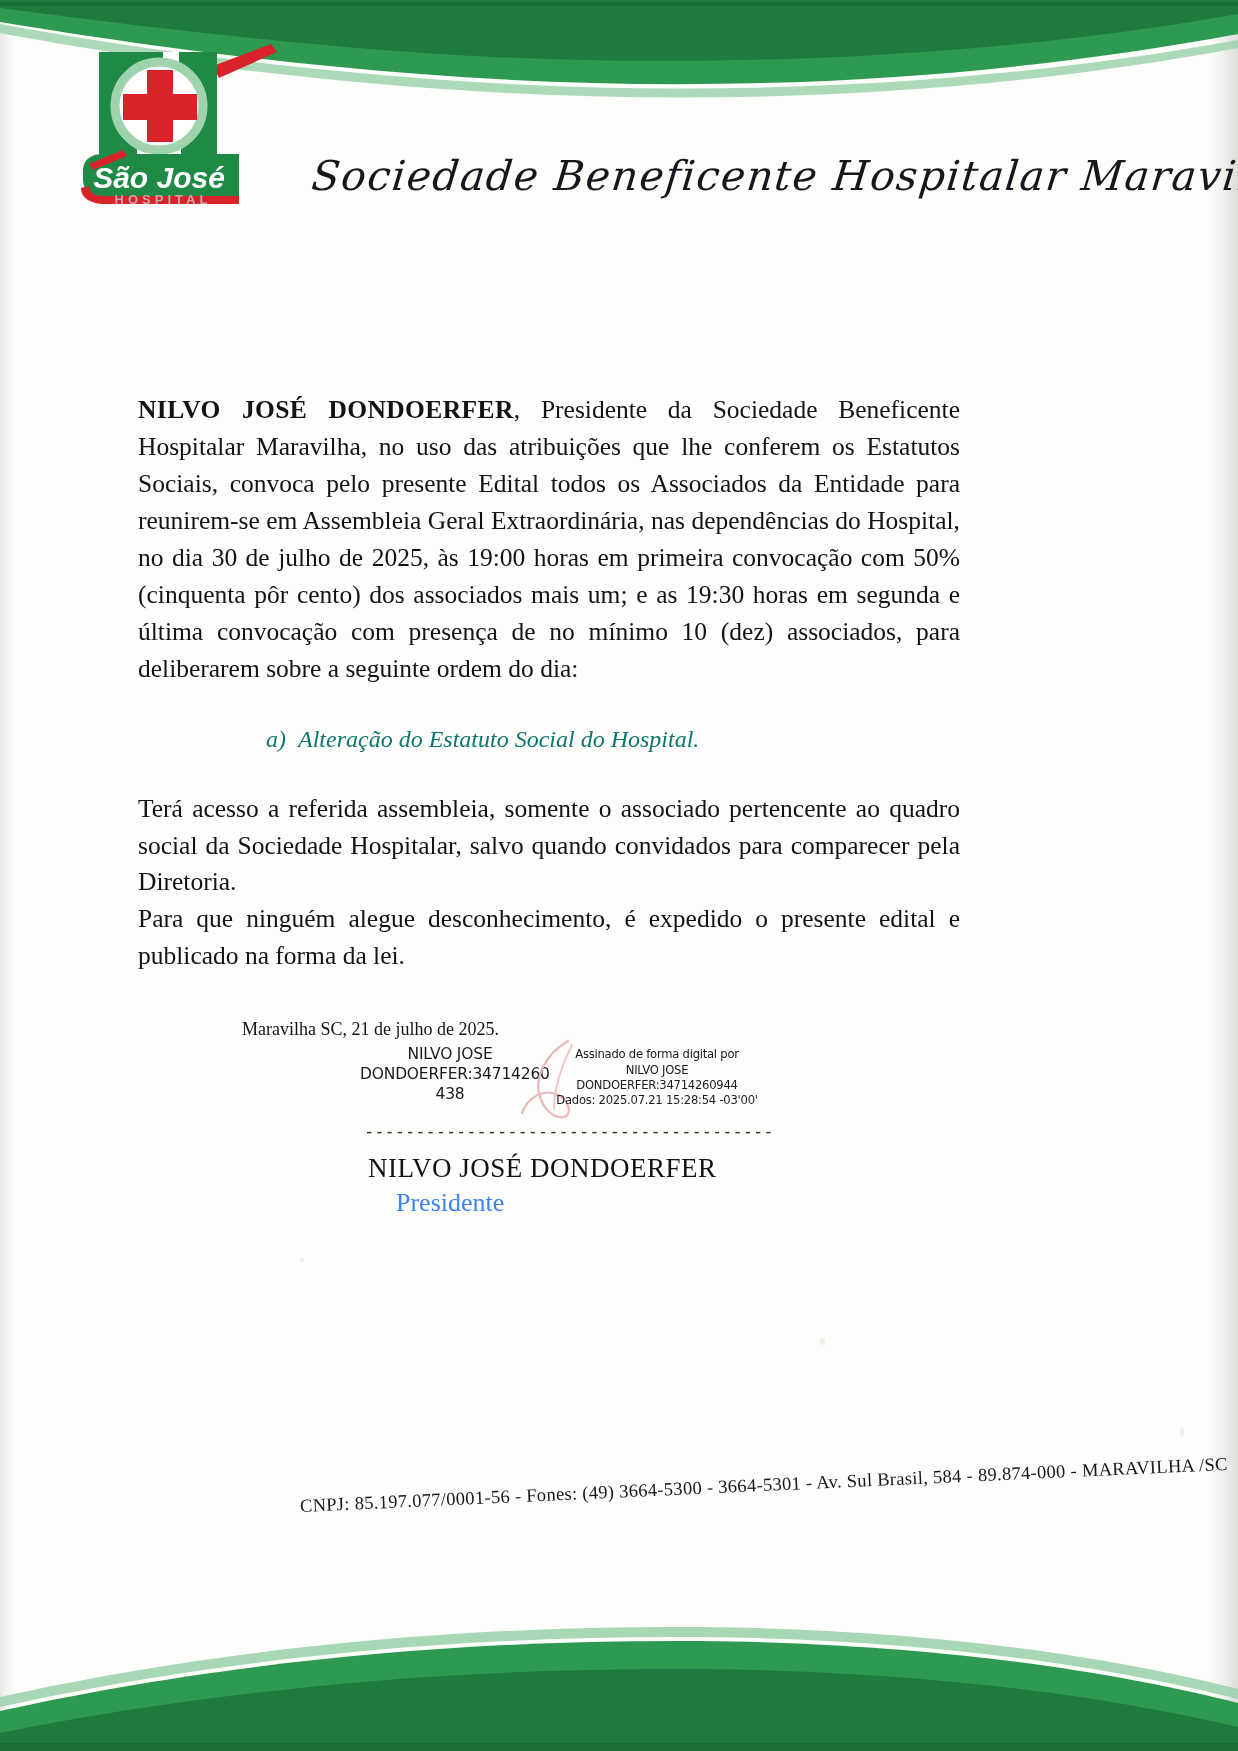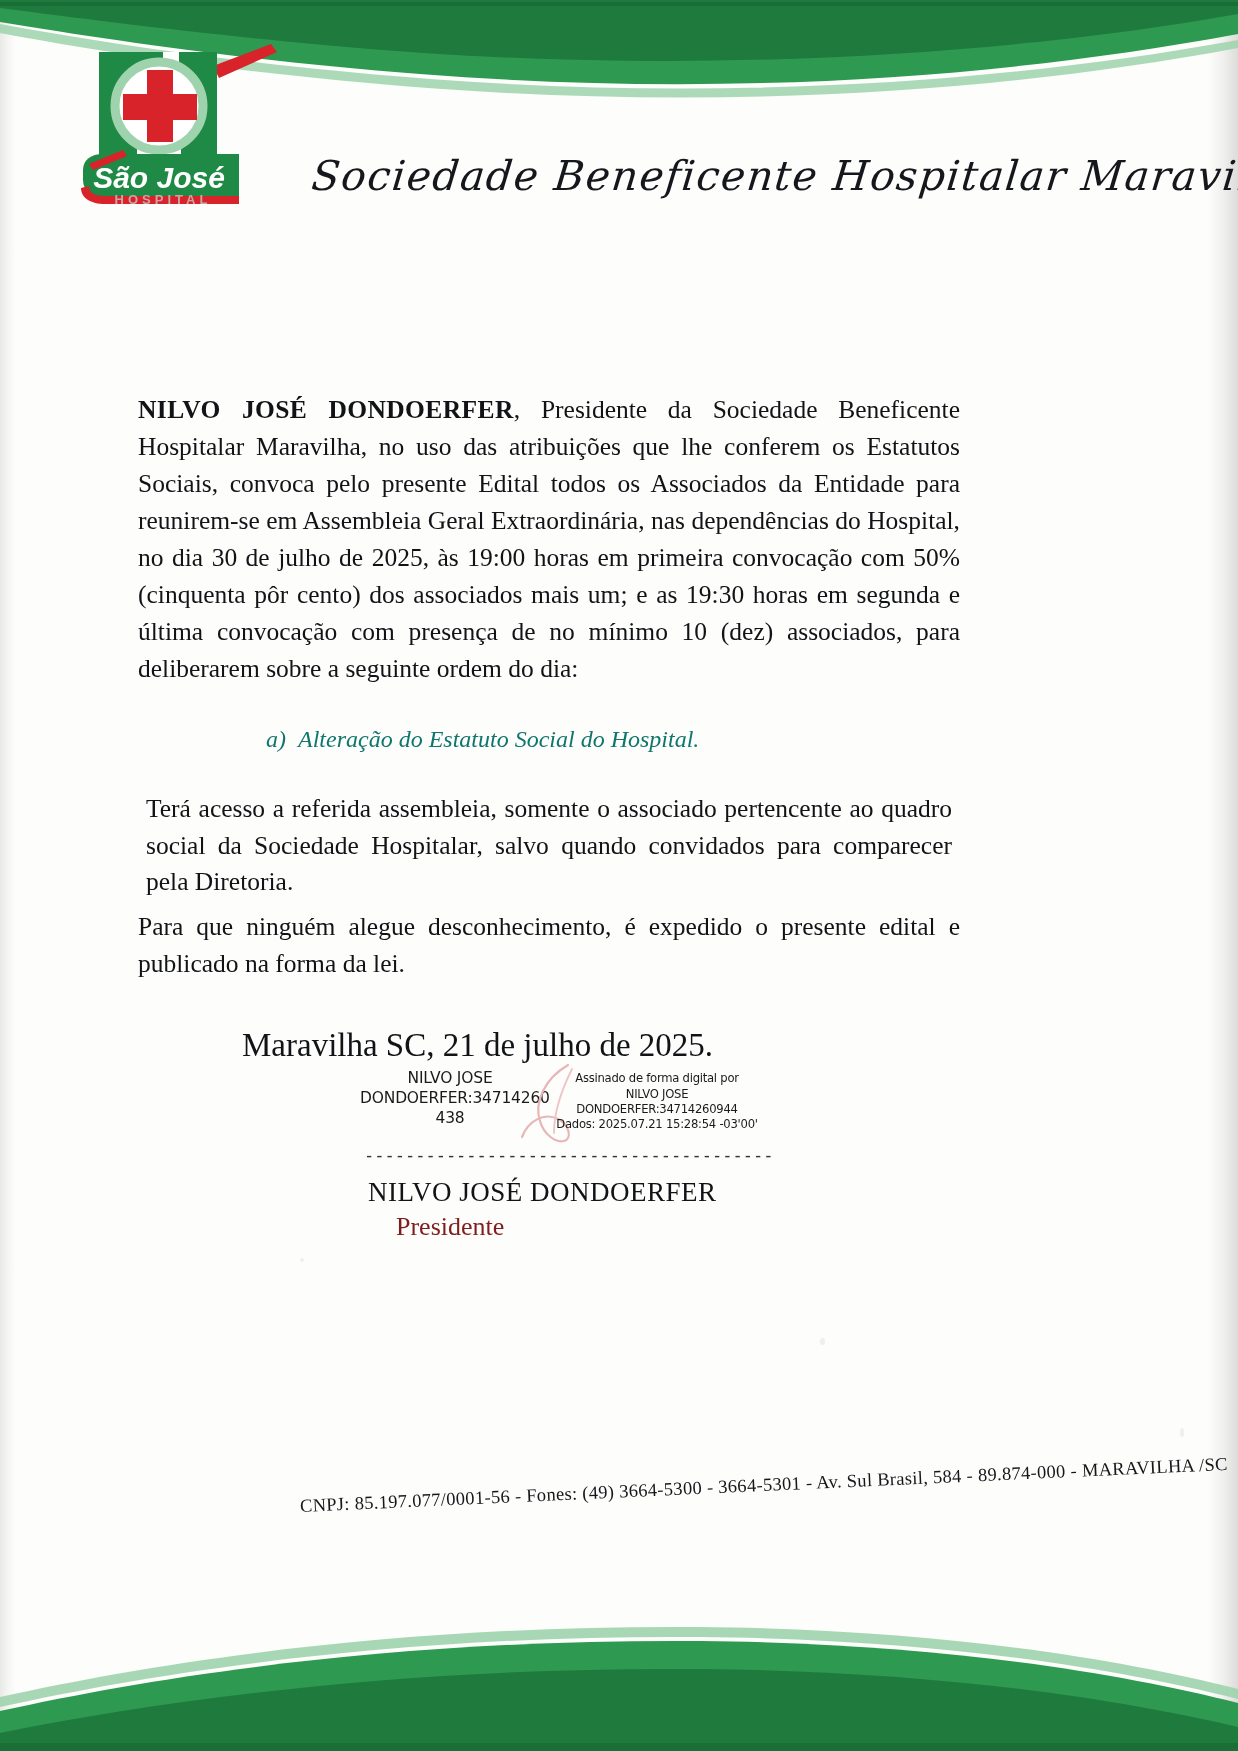--- a/index.html
+++ b/index.html
@@ -119,37 +119,37 @@
     margin: 34px 0 34px 0;
     padding-left: 128px;
     font-size: 24px;
     line-height: 1.45;
     color: #0f766e;
     font-style: italic;
   }
   .order-item .marker { margin-right: 12px; }
 
   p.par-2 {
-    margin: 8px;
+    margin: 0;
     font-size: 25.5px;
     line-height: 1.45;
     text-align: justify;
     color: #121317;
   }
   p.par-3 {
     margin: 0;
     font-size: 25.5px;
     line-height: 1.45;
     text-align: justify;
     color: #121317;
   }
 
   .place-date {
     margin: 44px 0 0 104px;
-    font-size: 33px;
+    font-size: 18px;
     color: #121317;
   }
 
   
   .sig-wrap {
     position: relative;
     margin: 1px 0 0 0;
     height: 78px;
     text-align: center;
   }
@@ -201,21 +201,21 @@
     margin: 12px 0 0 0;
     padding-left: 230px;
     font-size: 27px;
     color: #121317;
     letter-spacing: 0.5px;
   }
   .sig-role {
     margin: 4px 0 0 0;
     padding-left: 258px;
     font-size: 26px;
-    color: #7f1d1d;
+    color: #3b82f6;
   }
 
   
   .footer-line {
     position: absolute;
     left: 300px; top: 1496px;
     width: 800px;
     font-family: "Liberation Serif", serif;
     font-size: 18.5px;
     color: #15171b;

